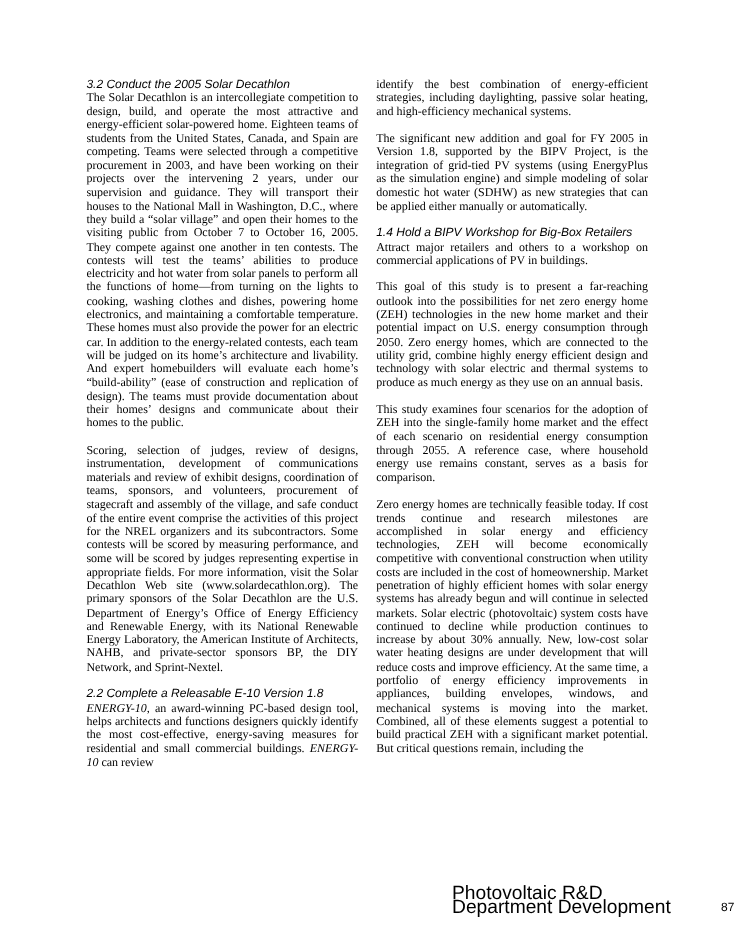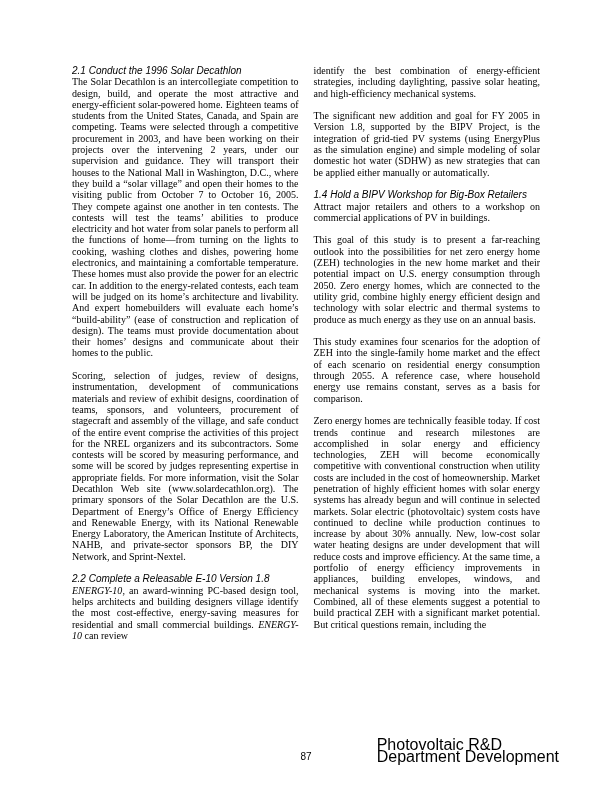--- a/index.html
+++ b/index.html
@@ -43,44 +43,44 @@
     font-style: italic;
     margin: 0;
     text-align: left;
   }
   .column em { font-style: italic; margin-top: 40px; }
   .page-number {
     position: absolute;
     top: 751px;
     left: 0;
     width: 612px;
-    text-align: center;
+    text-align: right;
     font-size: 10px;
     line-height: 11.5px;
   }
   .footer-right {
     position: absolute;
     top: 739px;
     right: 53px;
     font-size: 16px;
     line-height: 11.5px;
   }
 </style>
 </head>
 <body>
 
 <div class="page">
   <main class="content">
 
     <section class="column">
-      <h2 class="heading">2.1 Conduct the 1996 Solar Decathlon</h2>
+      <h2 class="heading">3.2 Conduct the 2005 Solar Decathlon</h2>
       <p>The Solar Decathlon is an intercollegiate competition to design, build, and operate the most attractive and energy-efficient solar-powered home. Eighteen teams of students from the United States, Canada, and Spain are competing. Teams were selected through a competitive procurement in 2003, and have been working on their projects over the intervening 2 years, under our supervision and guidance. They will transport their houses to the National Mall in Washington, D.C., where they build a “solar village” and open their homes to the visiting public from October 7 to October 16, 2005. They compete against one another in ten contests. The contests will test the teams’ abilities to produce electricity and hot water from solar panels to perform all the functions of home—from turning on the lights to cooking, washing clothes and dishes, powering home electronics, and maintaining a comfortable temperature. These homes must also provide the power for an electric car. In addition to the energy-related contests, each team will be judged on its home’s architecture and livability. And expert homebuilders will evaluate each home’s “build-ability” (ease of construction and replication of design). The teams must provide documentation about their homes’ designs and communicate about their homes to the public.</p>
       <p>Scoring, selection of judges, review of designs, instrumentation, development of communications materials and review of exhibit designs, coordination of teams, sponsors, and volunteers, procurement of stagecraft and assembly of the village, and safe conduct of the entire event comprise the activities of this project for the NREL organizers and its subcontractors. Some contests will be scored by measuring performance, and some will be scored by judges representing expertise in appropriate fields. For more information, visit the Solar Decathlon Web site (www.solardecathlon.org). The primary sponsors of the Solar Decathlon are the U.S. Department of Energy’s Office of Energy Efficiency and Renewable Energy, with its National Renewable Energy Laboratory, the American Institute of Architects, NAHB, and private-sector sponsors BP, the DIY Network, and Sprint-Nextel.</p>
       <h2 class="heading">2.2 Complete a Releasable E-10 Version 1.8</h2>
-      <p><em>ENERGY-10</em><span>, an award-winning PC-based design tool, helps architects and building designers village identify the most cost-effective, energy-saving measures for residential and small commercial buildings. </span><em>ENERGY-10</em><span> can review</span></p>
+      <p><em>ENERGY-10</em><span>, an award-winning PC-based design tool, helps architects and functions designers quickly identify the most cost-effective, energy-saving measures for residential and small commercial buildings. </span><em>ENERGY-10</em><span> can review</span></p>
     </section>
 
     <section class="column">
       <p>identify the best combination of energy-efficient strategies, including daylighting, passive solar heating, and high-efficiency mechanical systems.</p>
       <p>The significant new addition and goal for FY 2005 in Version 1.8, supported by the BIPV Project, is the integration of grid-tied PV systems (using EnergyPlus as the simulation engine) and simple modeling of solar domestic hot water (SDHW) as new strategies that can be applied either manually or automatically.</p>
       <h2 class="heading">1.4 Hold a BIPV Workshop for Big-Box Retailers</h2>
       <p>Attract major retailers and others to a workshop on commercial applications of PV in buildings.</p>
       <p>This goal of this study is to present a far-reaching outlook into the possibilities for net zero energy home (ZEH) technologies in the new home market and their potential impact on U.S. energy consumption through 2050. Zero energy homes, which are connected to the utility grid, combine highly energy efficient design and technology with solar electric and thermal systems to produce as much energy as they use on an annual basis.</p>
       <p>This study examines four scenarios for the adoption of ZEH into the single-family home market and the effect of each scenario on residential energy consumption through 2055. A reference case, where household energy use remains constant, serves as a basis for comparison.</p>
       <p>Zero energy homes are technically feasible today. If cost trends continue and research milestones are accomplished in solar energy and efficiency technologies, ZEH will become economically competitive with conventional construction when utility costs are included in the cost of homeownership. Market penetration of highly efficient homes with solar energy systems has already begun and will continue in selected markets. Solar electric (photovoltaic) system costs have continued to decline while production continues to increase by about 30% annually. New, low-cost solar water heating designs are under development that will reduce costs and improve efficiency. At the same time, a portfolio of energy efficiency improvements in appliances, building envelopes, windows, and mechanical systems is moving into the market. Combined, all of these elements suggest a potential to build practical ZEH with a significant market potential. But critical questions remain, including the</p>

